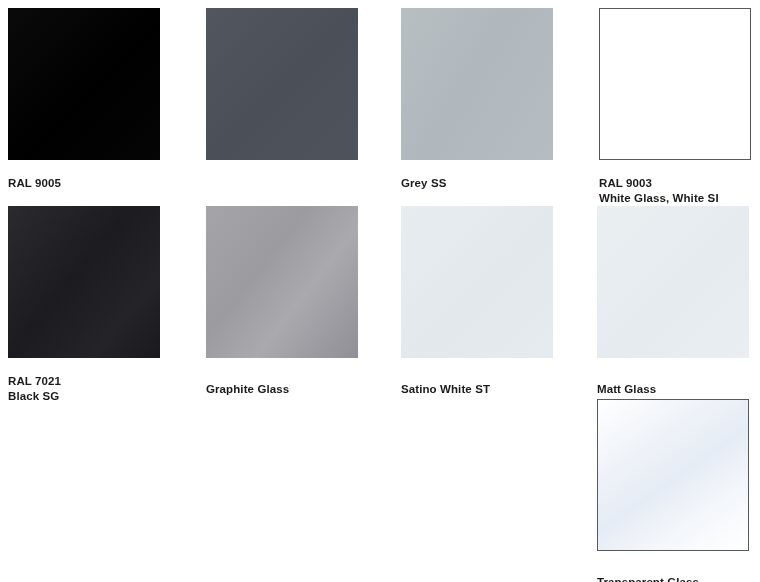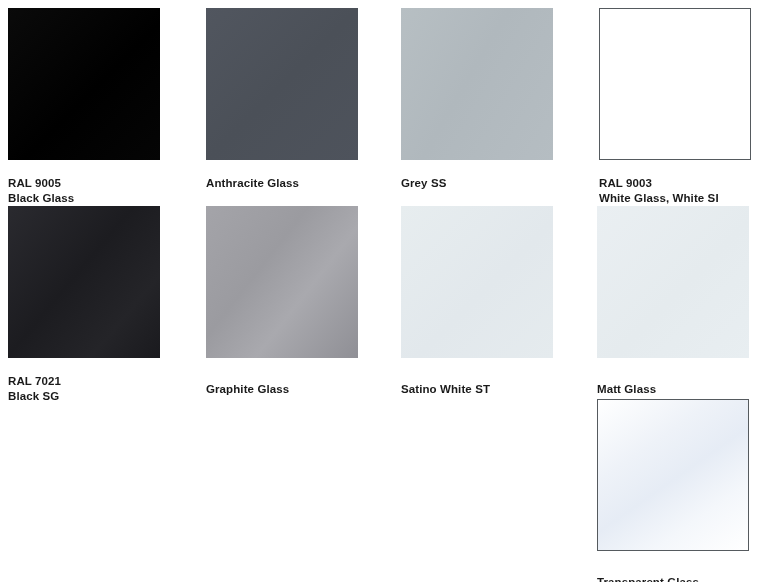--- a/index.html
+++ b/index.html
@@ -58,27 +58,25 @@
 </style>
 </head>
 <body>
 
 <div class="board">
 
 <div class="cell" style="left: 8px; top: 8px;">
       <div class="chip" style="background: linear-gradient(135deg, rgb(10, 10, 10) 0%, rgb(0, 0, 0) 55%, rgb(5, 5, 5) 100%); width: 152px; height: 152px;"></div>
       <div class="caption" style="color: rgb(26, 26, 26);">
         <span class="line">RAL 9005</span>
-        <span class="line">Black Glass</span>
       </div>
     </div>
     <div class="cell" style="left: 206px; top: 8px;">
       <div class="chip" style="background: linear-gradient(135deg, rgb(81, 86, 95) 0%, rgb(75, 80, 88) 50%, rgb(78, 83, 92) 100%); width: 152px; height: 152px;"></div>
       <div class="caption" style="color: rgb(26, 26, 26);">
-        <span class="line">Anthracite Glass</span>
       </div>
     </div>
     <div class="cell" style="left: 401px; top: 8px;">
       <div class="chip" style="background: linear-gradient(120deg, rgb(183, 191, 195) 0%, rgb(176, 184, 189) 45%, rgb(181, 189, 194) 100%); width: 152px; height: 152px;"></div>
       <div class="caption" style="color: rgb(26, 26, 26);">
         <span class="line">Grey SS</span>
       </div>
     </div>
     <div class="cell" style="left: 599px; top: 8px;">
       <div class="chip bordered" style="background: rgb(255, 255, 255); width: 152px; height: 152px; border-color: rgb(85, 90, 94);"></div>

